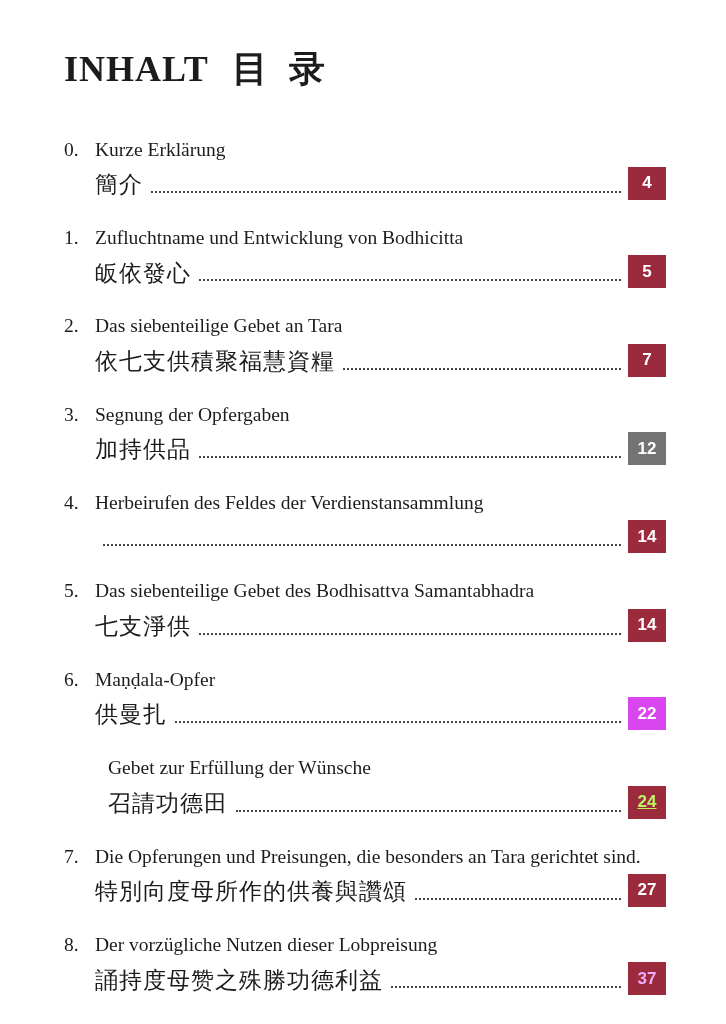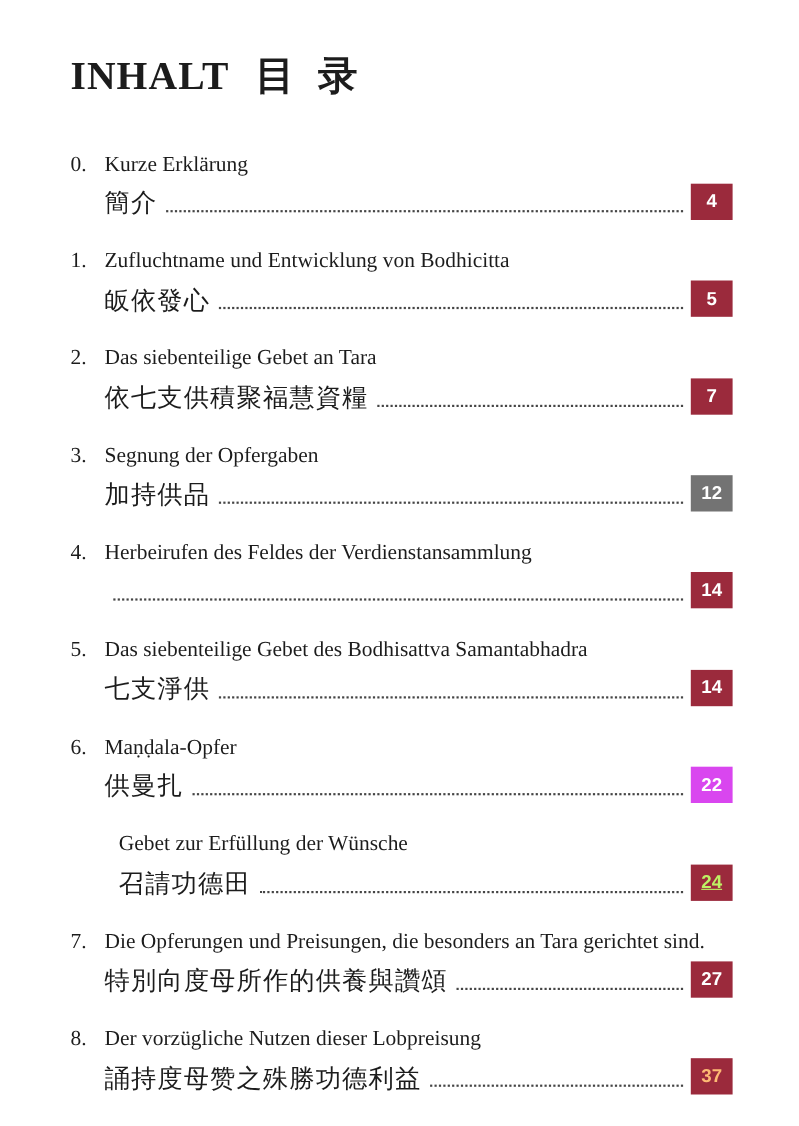--- a/index.html
+++ b/index.html
@@ -194,18 +194,18 @@
   </div>
 
   <div class="entry">
     <div class="row1">
       <span class="num">8.</span>
       <span class="de">Der vorzügliche Nutzen dieser Lobpreisung</span>
     </div>
     <div class="row2">
       <span class="zh">誦持度母赞之殊勝功德利益</span>
       <span class="leader" style="border-bottom-color: rgb(69, 69, 69);"></span>
-      <span class="badge" style="background: rgb(155, 42, 60); color: #fdba74;">37</span>
+      <span class="badge" style="background: rgb(155, 42, 60); color: #f0abfc;">37</span>
     </div>
   </div>
 </div>
   </div>
 </div>
 
 </body></html>

